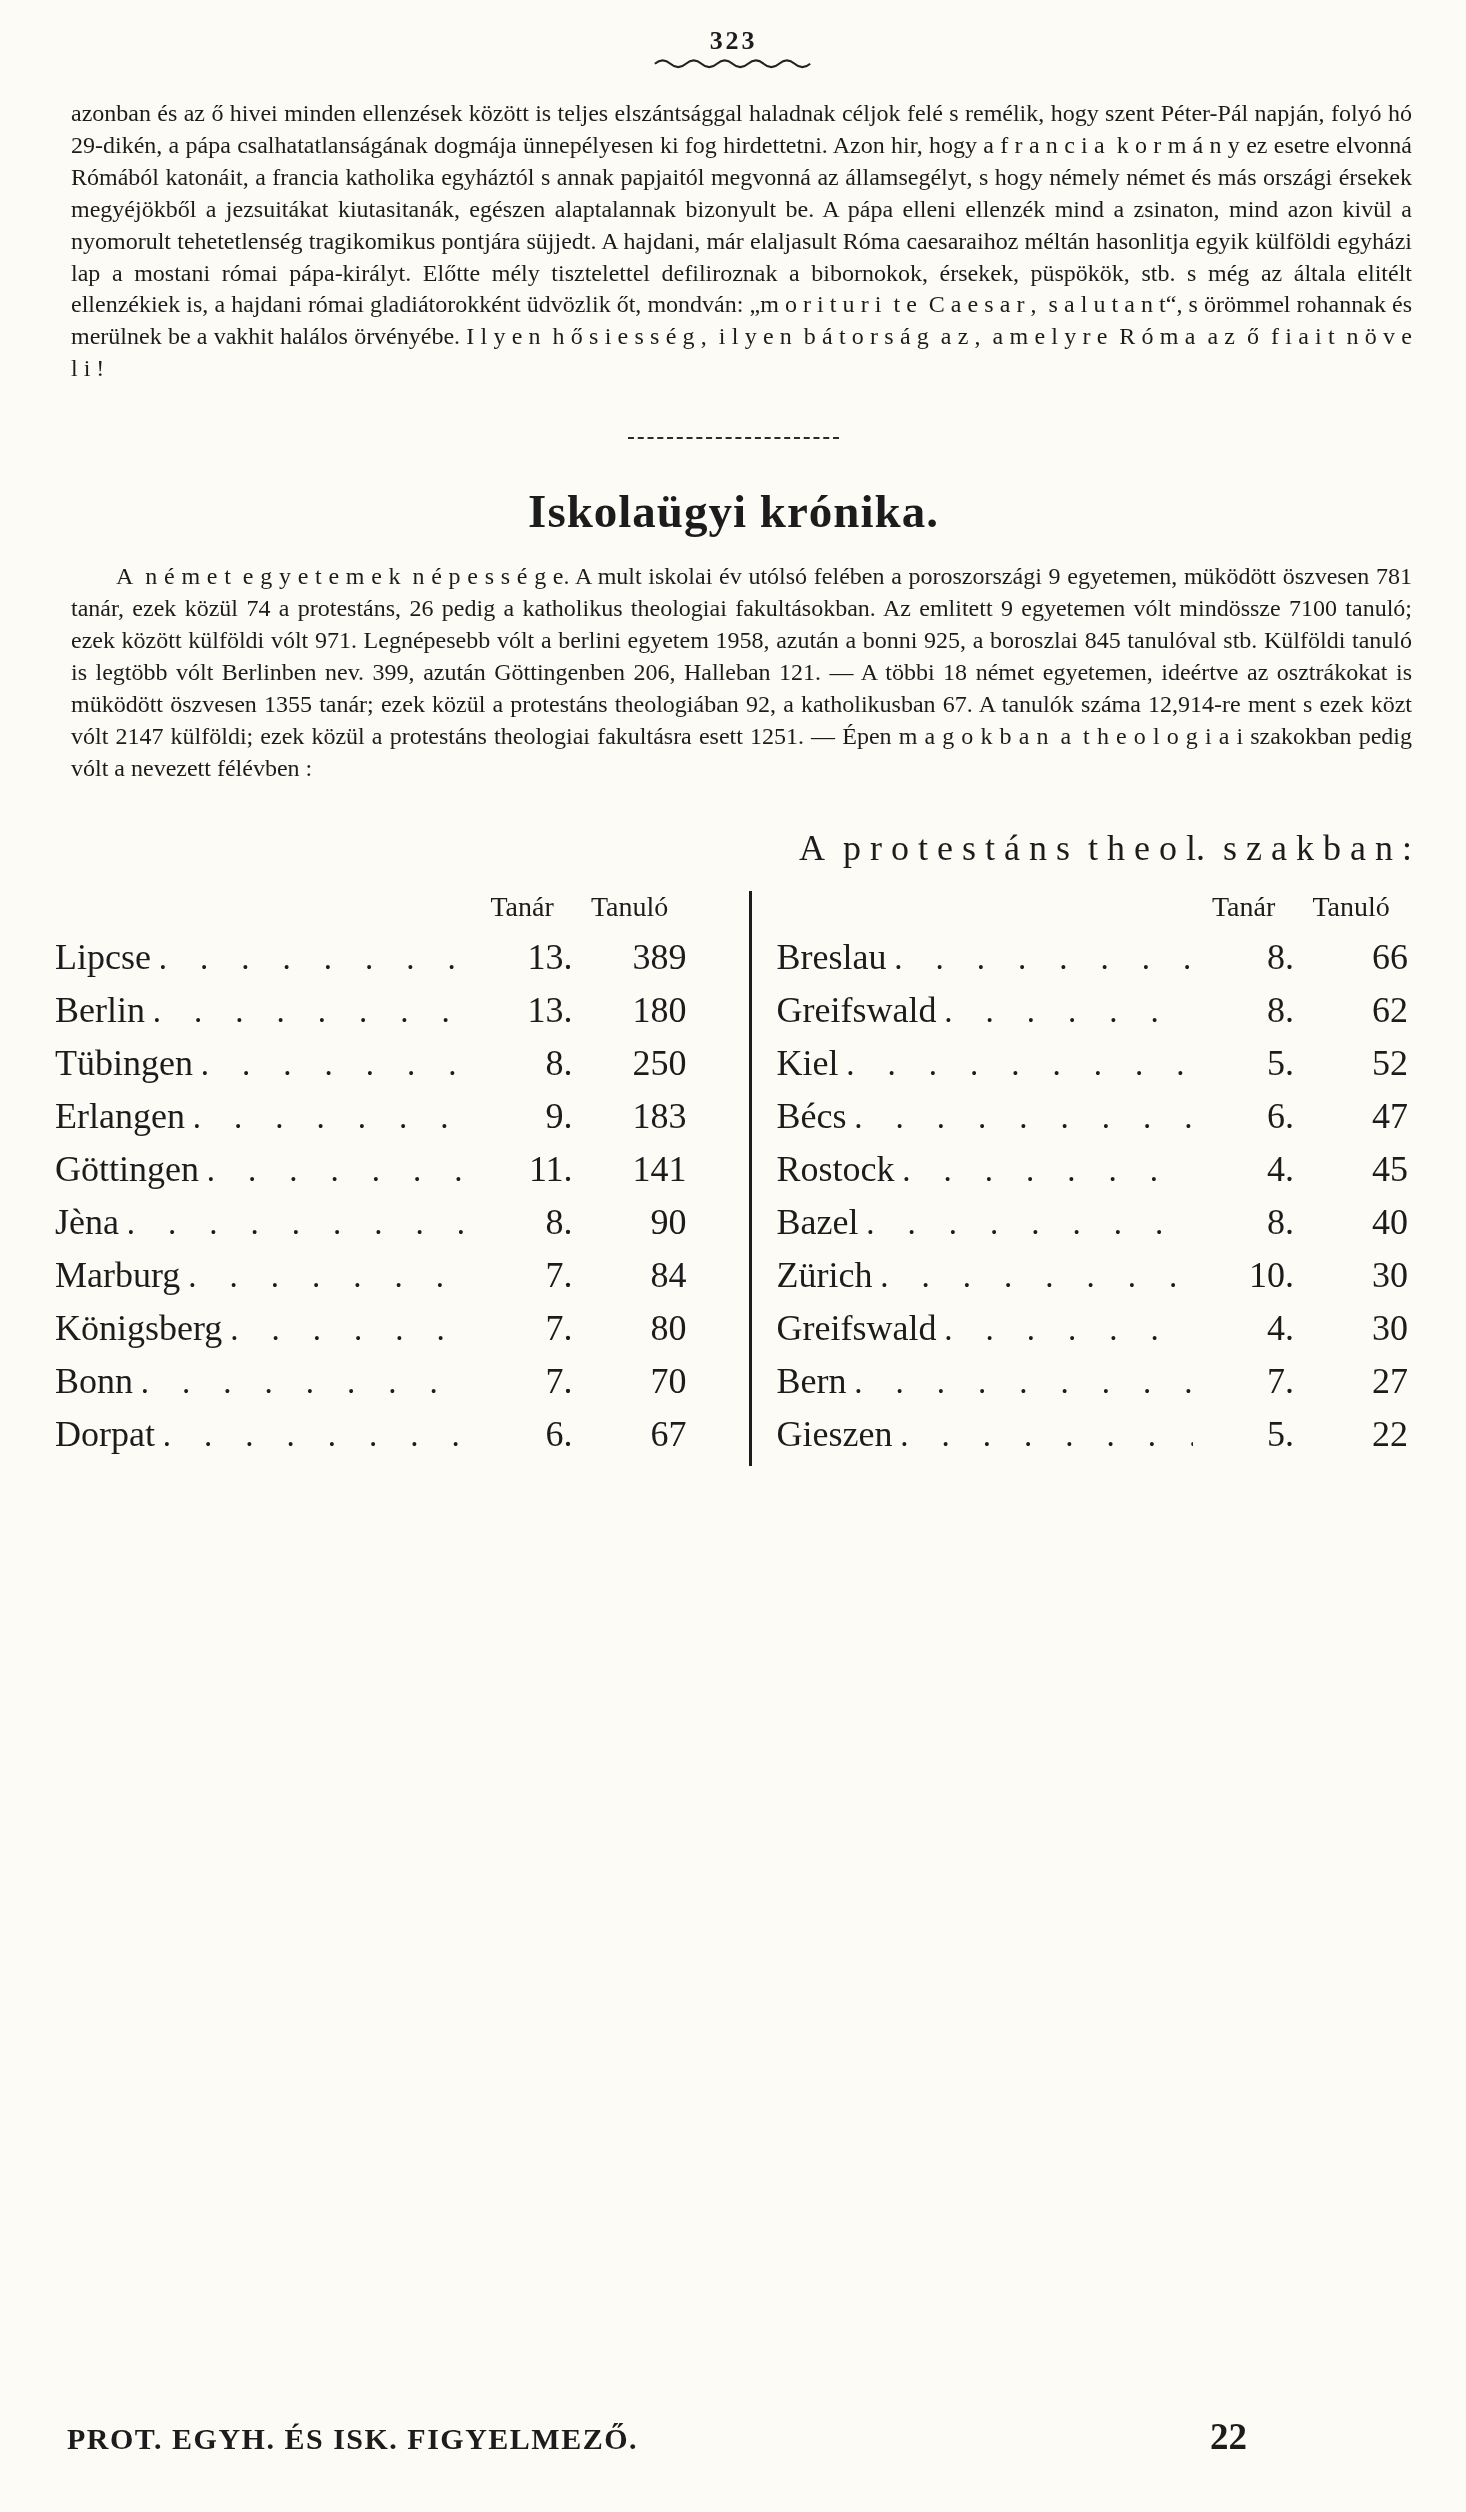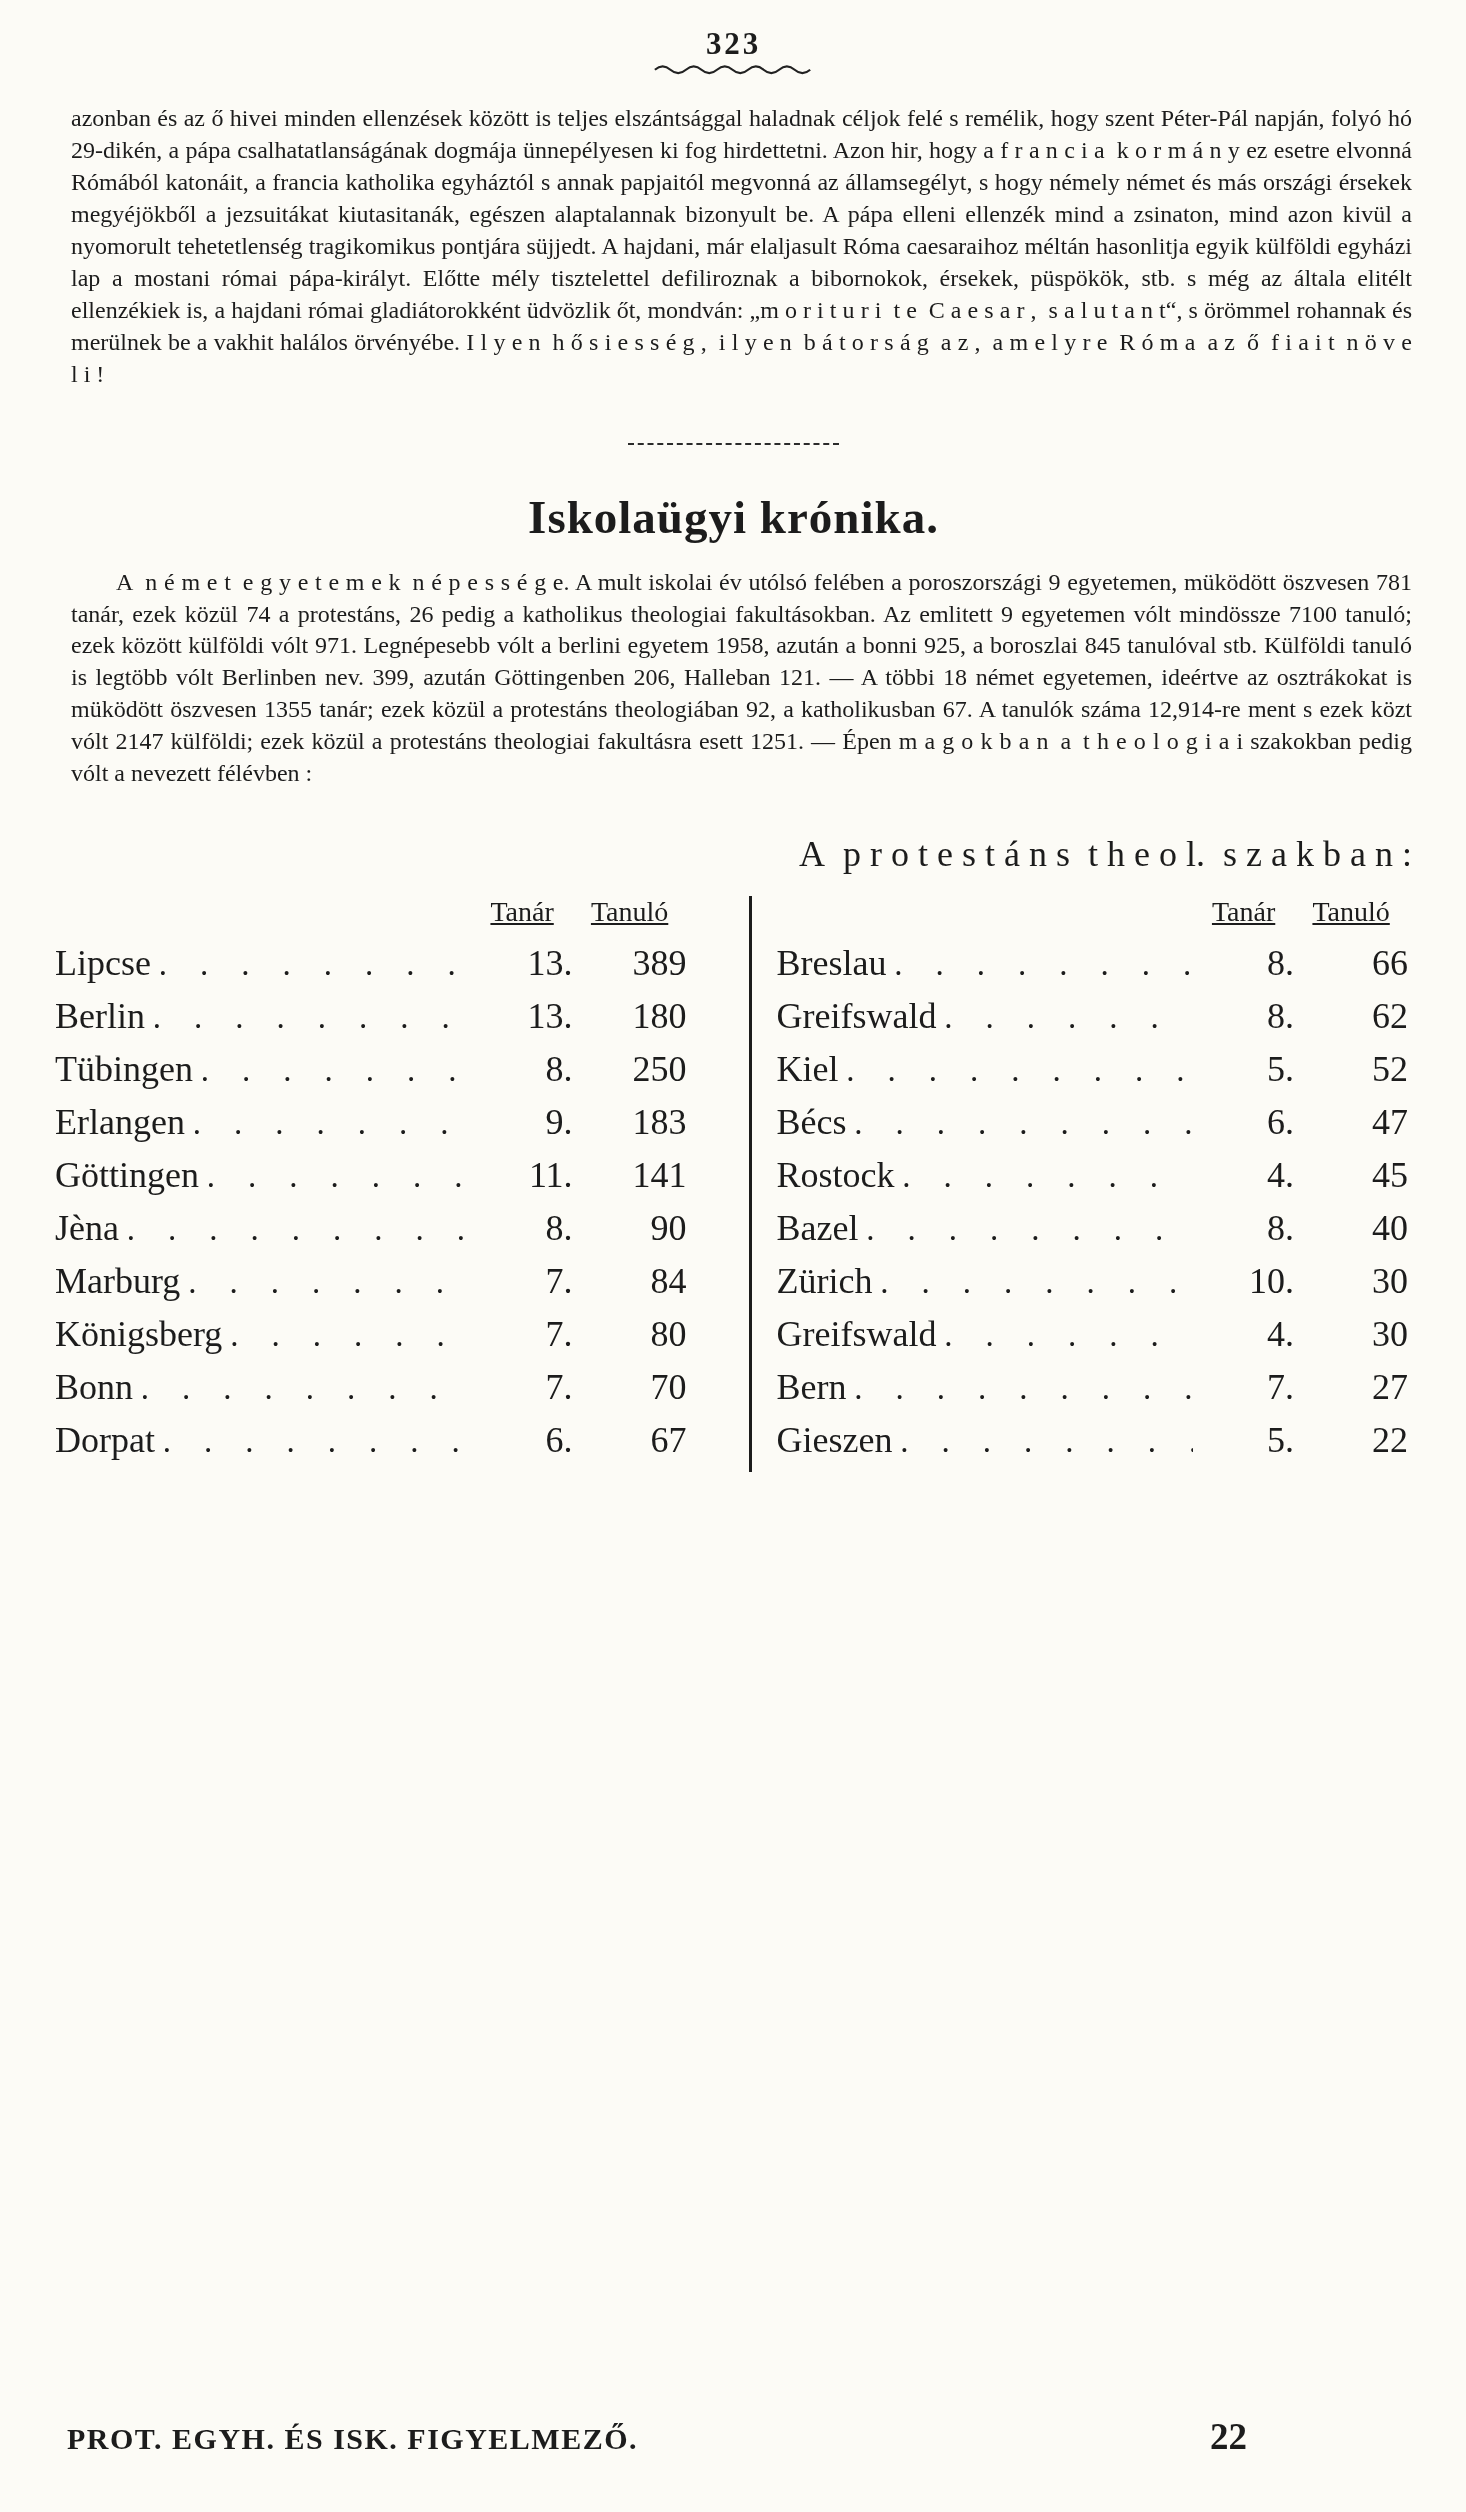--- a/index.html
+++ b/index.html
@@ -14,21 +14,21 @@
     margin: 0 auto;
     background: #fcfbf6;
     color: #1c1c1c;
     font-family: "Liberation Serif", "DejaVu Serif", serif;
     box-sizing: border-box;
     padding: 27px 55px 0 55px;
     overflow: hidden;
   }
   .pagenum {
     text-align: center;
-    font-size: 31px;
+    font-size: 26px;
     font-weight: bold;
     letter-spacing: 2.9px;
     line-height: 1.1;
   }
   .wavy-wrap { text-align: center; height: 19.4px; }
   .body-par {
     font-size: 24px;
     line-height: 1.33;
     text-align: justify;
     margin: 23px 0 0 16px;
@@ -61,21 +61,21 @@
   .half { flex: 1; min-width: 0; }
   .half.left  { padding-right: 62px; }
   .half.right { padding-left: 25px; padding-right: 3.9px; }
   .vdiv { width: 2.9px; background: #1c1c1c; }
   .t-head {
     display: flex;
     font-size: 28px;
     margin-bottom: 13.6px;
   }
   .t-head .sp { flex: 1; }
-  .t-head .h { width: 101px; text-align: center; text-decoration: underline; }
+  .t-head .h { width: 101px; text-align: center; }
   .t-head .h.last { width: 114px; }
   .t-row {
     display: flex;
     align-items: baseline;
     font-size: 36px;
     height: 53px;
   }
   .t-name { white-space: nowrap; }
   .leader {
     flex: 1;

